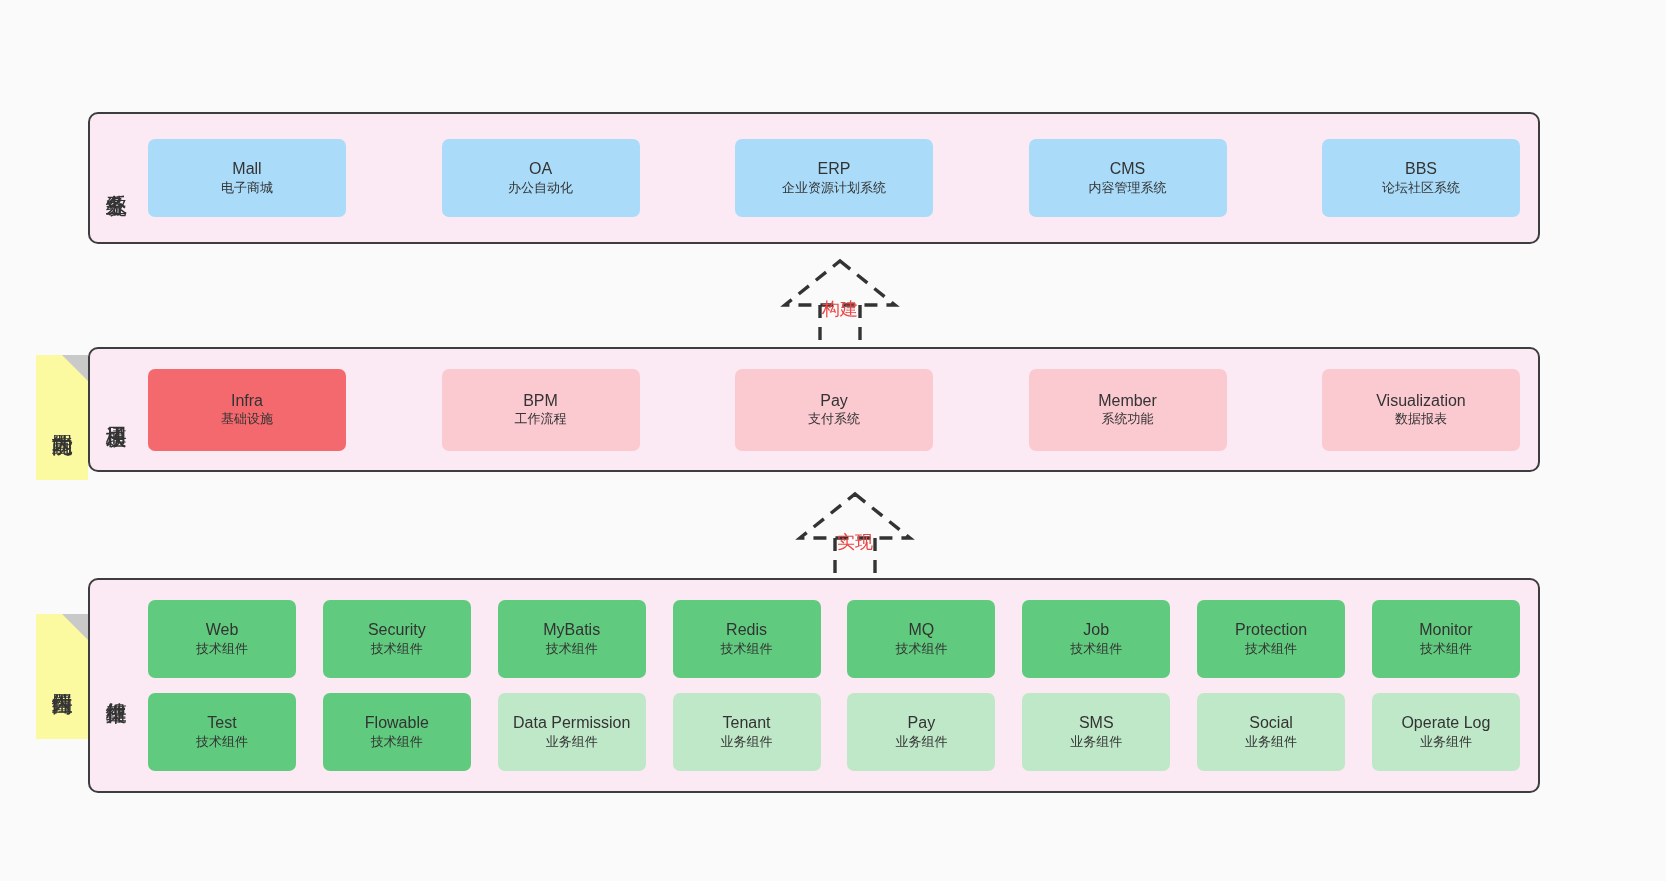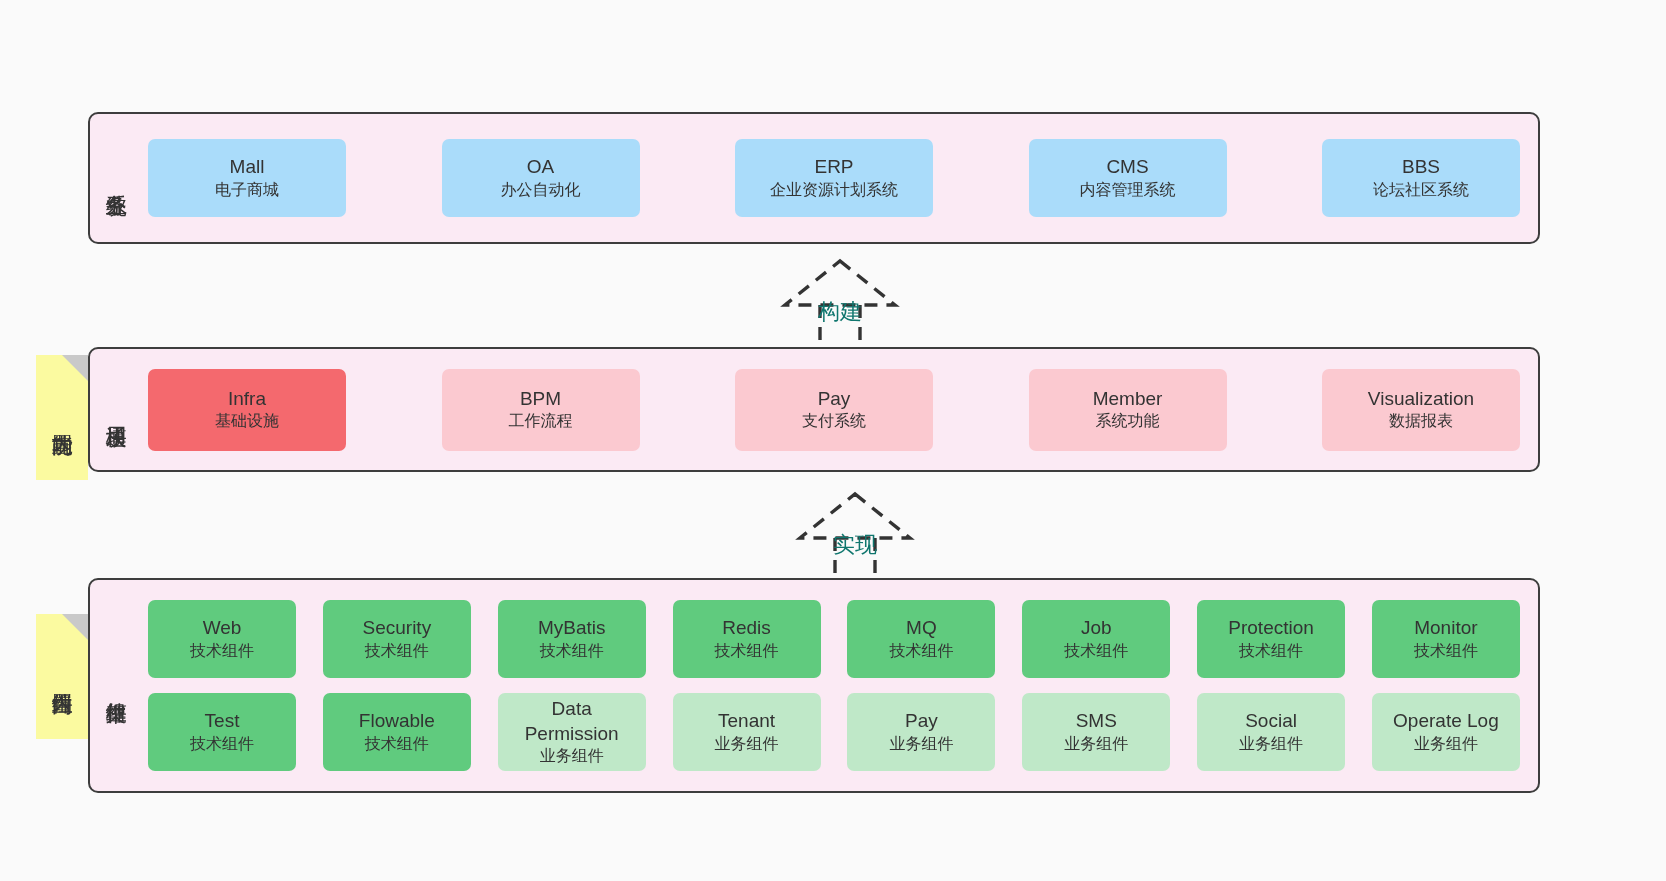--- a/index.html
+++ b/index.html
@@ -76,22 +76,22 @@
     flex-direction: column;
     align-items: center;
     justify-content: center;
     text-align: center;
     box-sizing: border-box;
     font-size: 19px;
     line-height: 1.3;
     color: #333333;
     padding: 4px 6px;
   }
-  .box .en { font-size: 19px; }
-  .box .cn { font-size: 16px; }
+  .box .en { font-size: 16px; }
+  .box .cn { font-size: 13px; }
 
   
   .biz-row .box {
     width: 198px;
     height: 78px;
     background: #aadcfa;
   }
 
   
   .mod-row .box {
@@ -140,22 +140,22 @@
     position: absolute;
     width: 170px;
     height: 96px;
   }
   .arrow svg { display: block; overflow: visible; }
   .arrow-label {
     position: absolute;
     left: 50%;
     transform: translateX(-50%);
     top: 42px;
-    font-size: 22px;
-    color: #0f766e;
+    font-size: 18px;
+    color: #ef4444;
     background: transparent;
     white-space: nowrap;
     user-select: none;
   }
 </style>
 </head>
 <body>
 
 <div id="stage">
 

